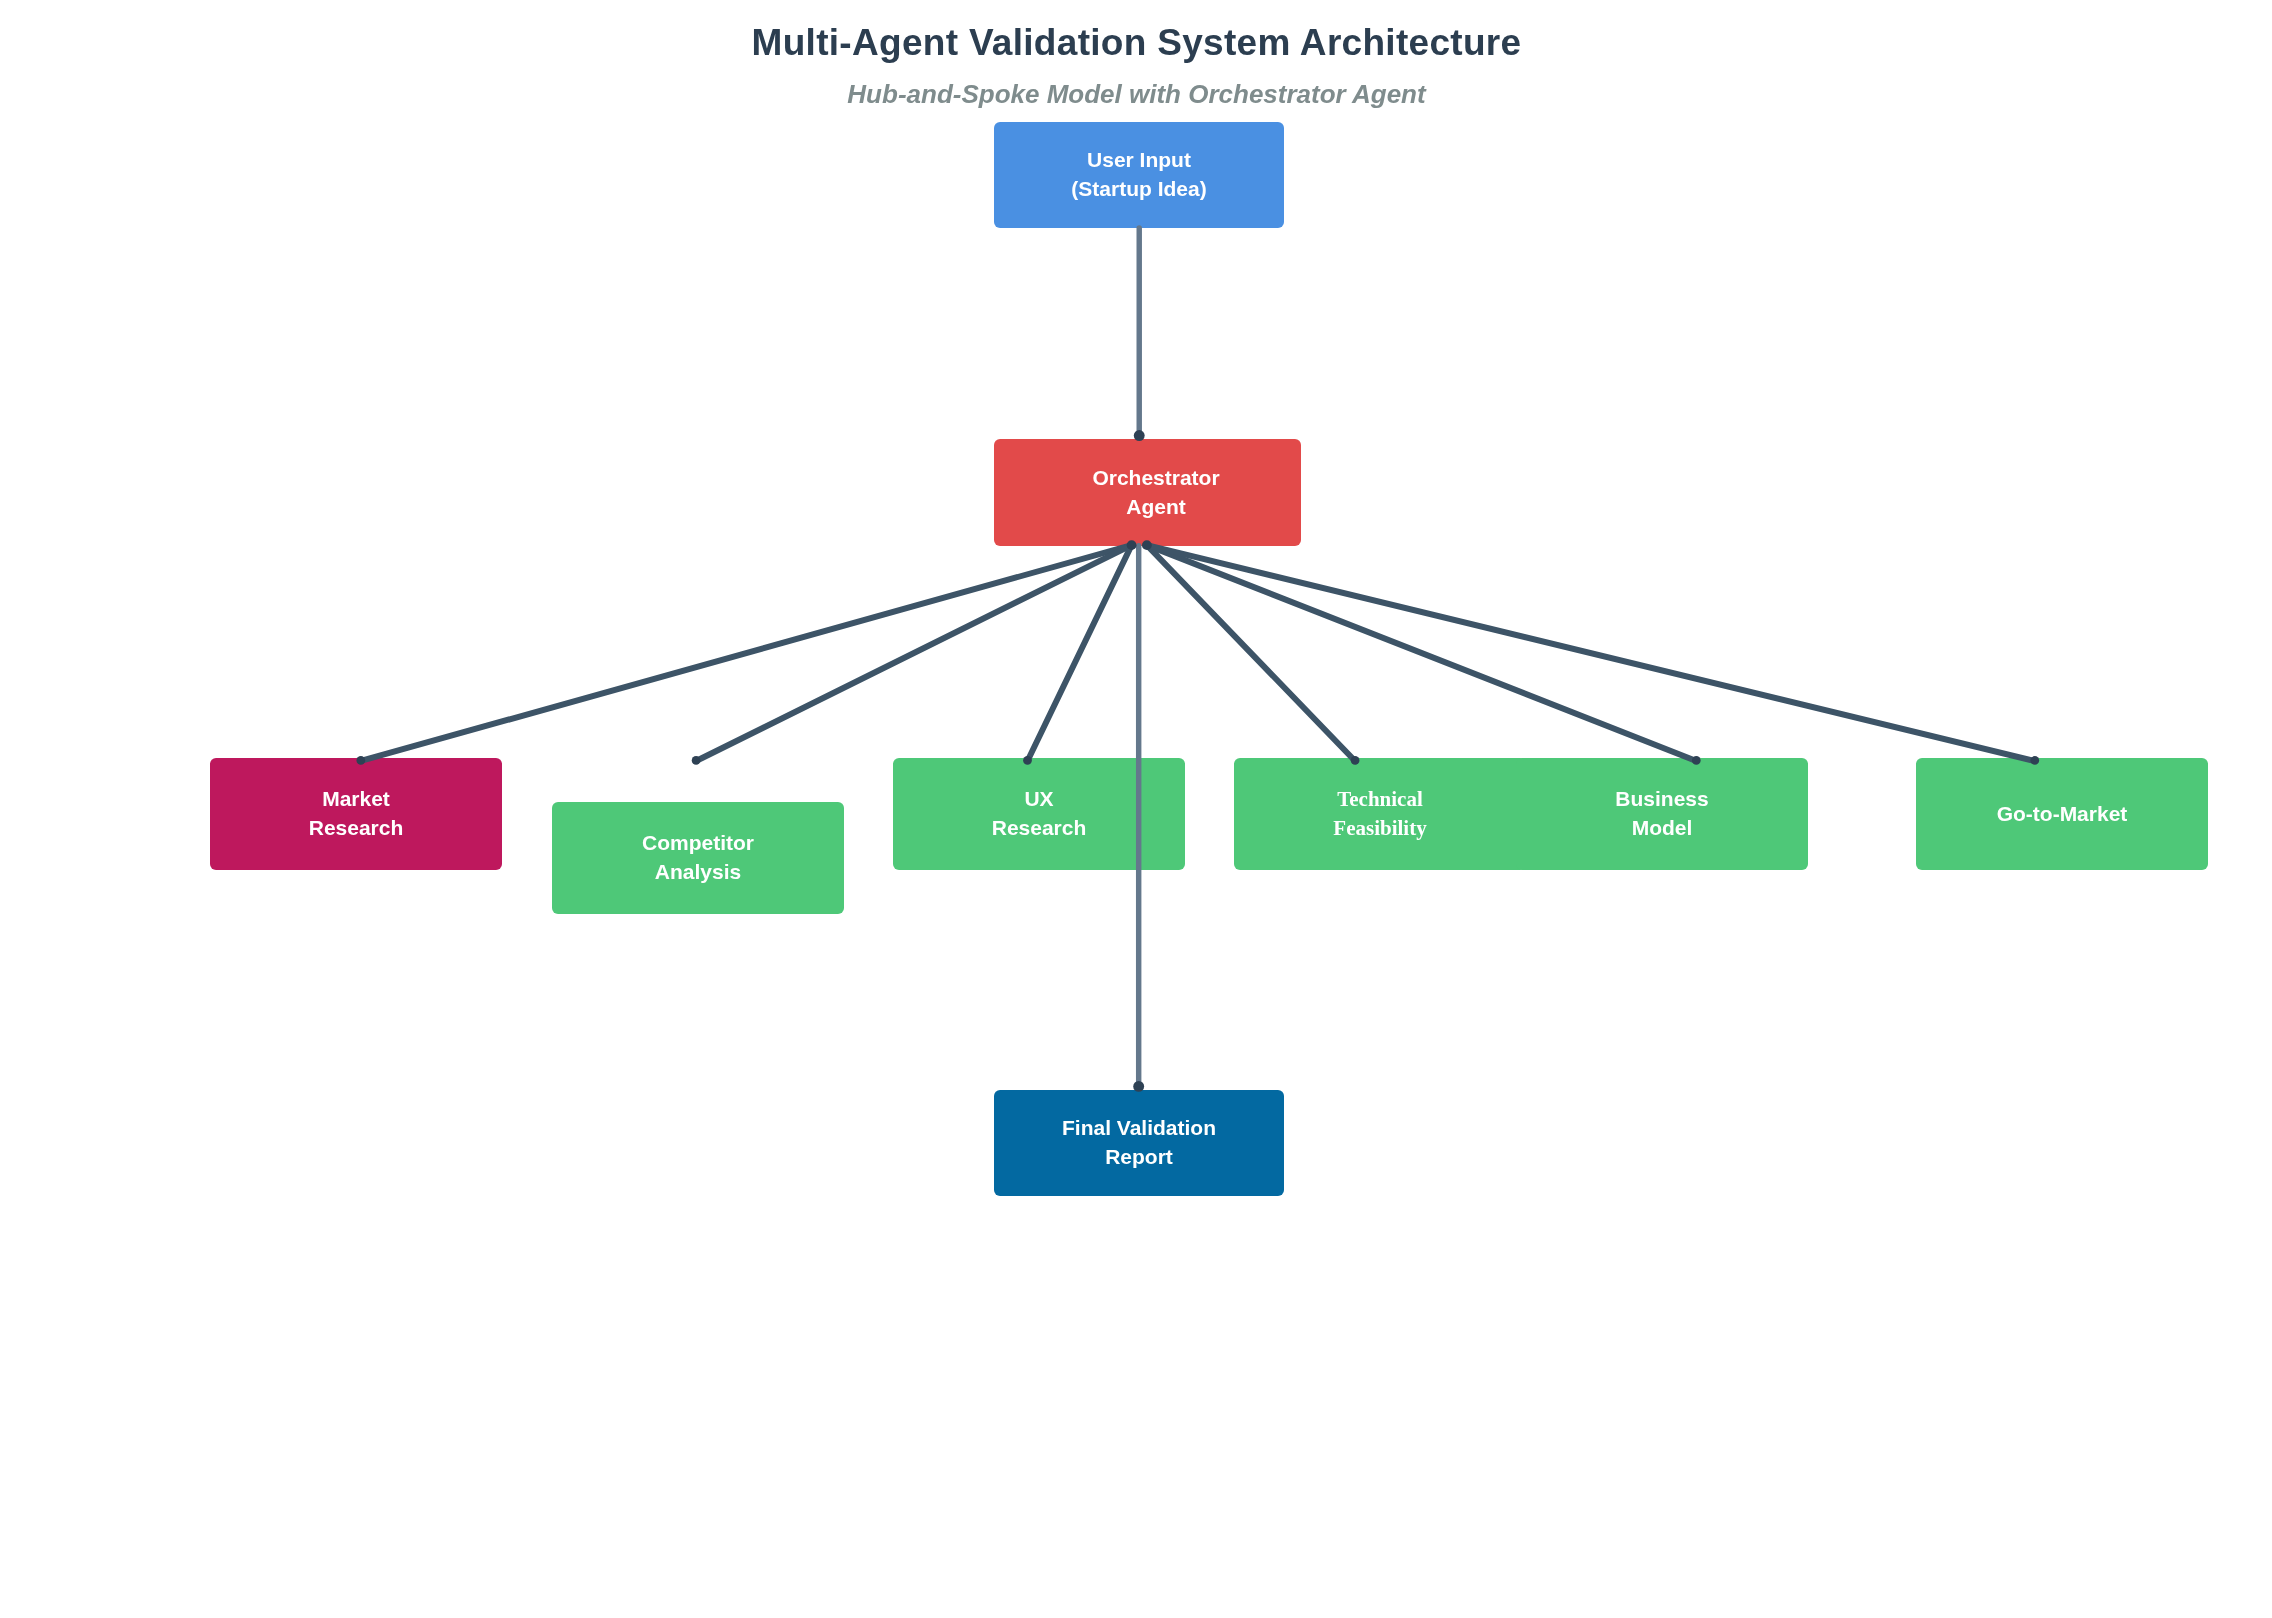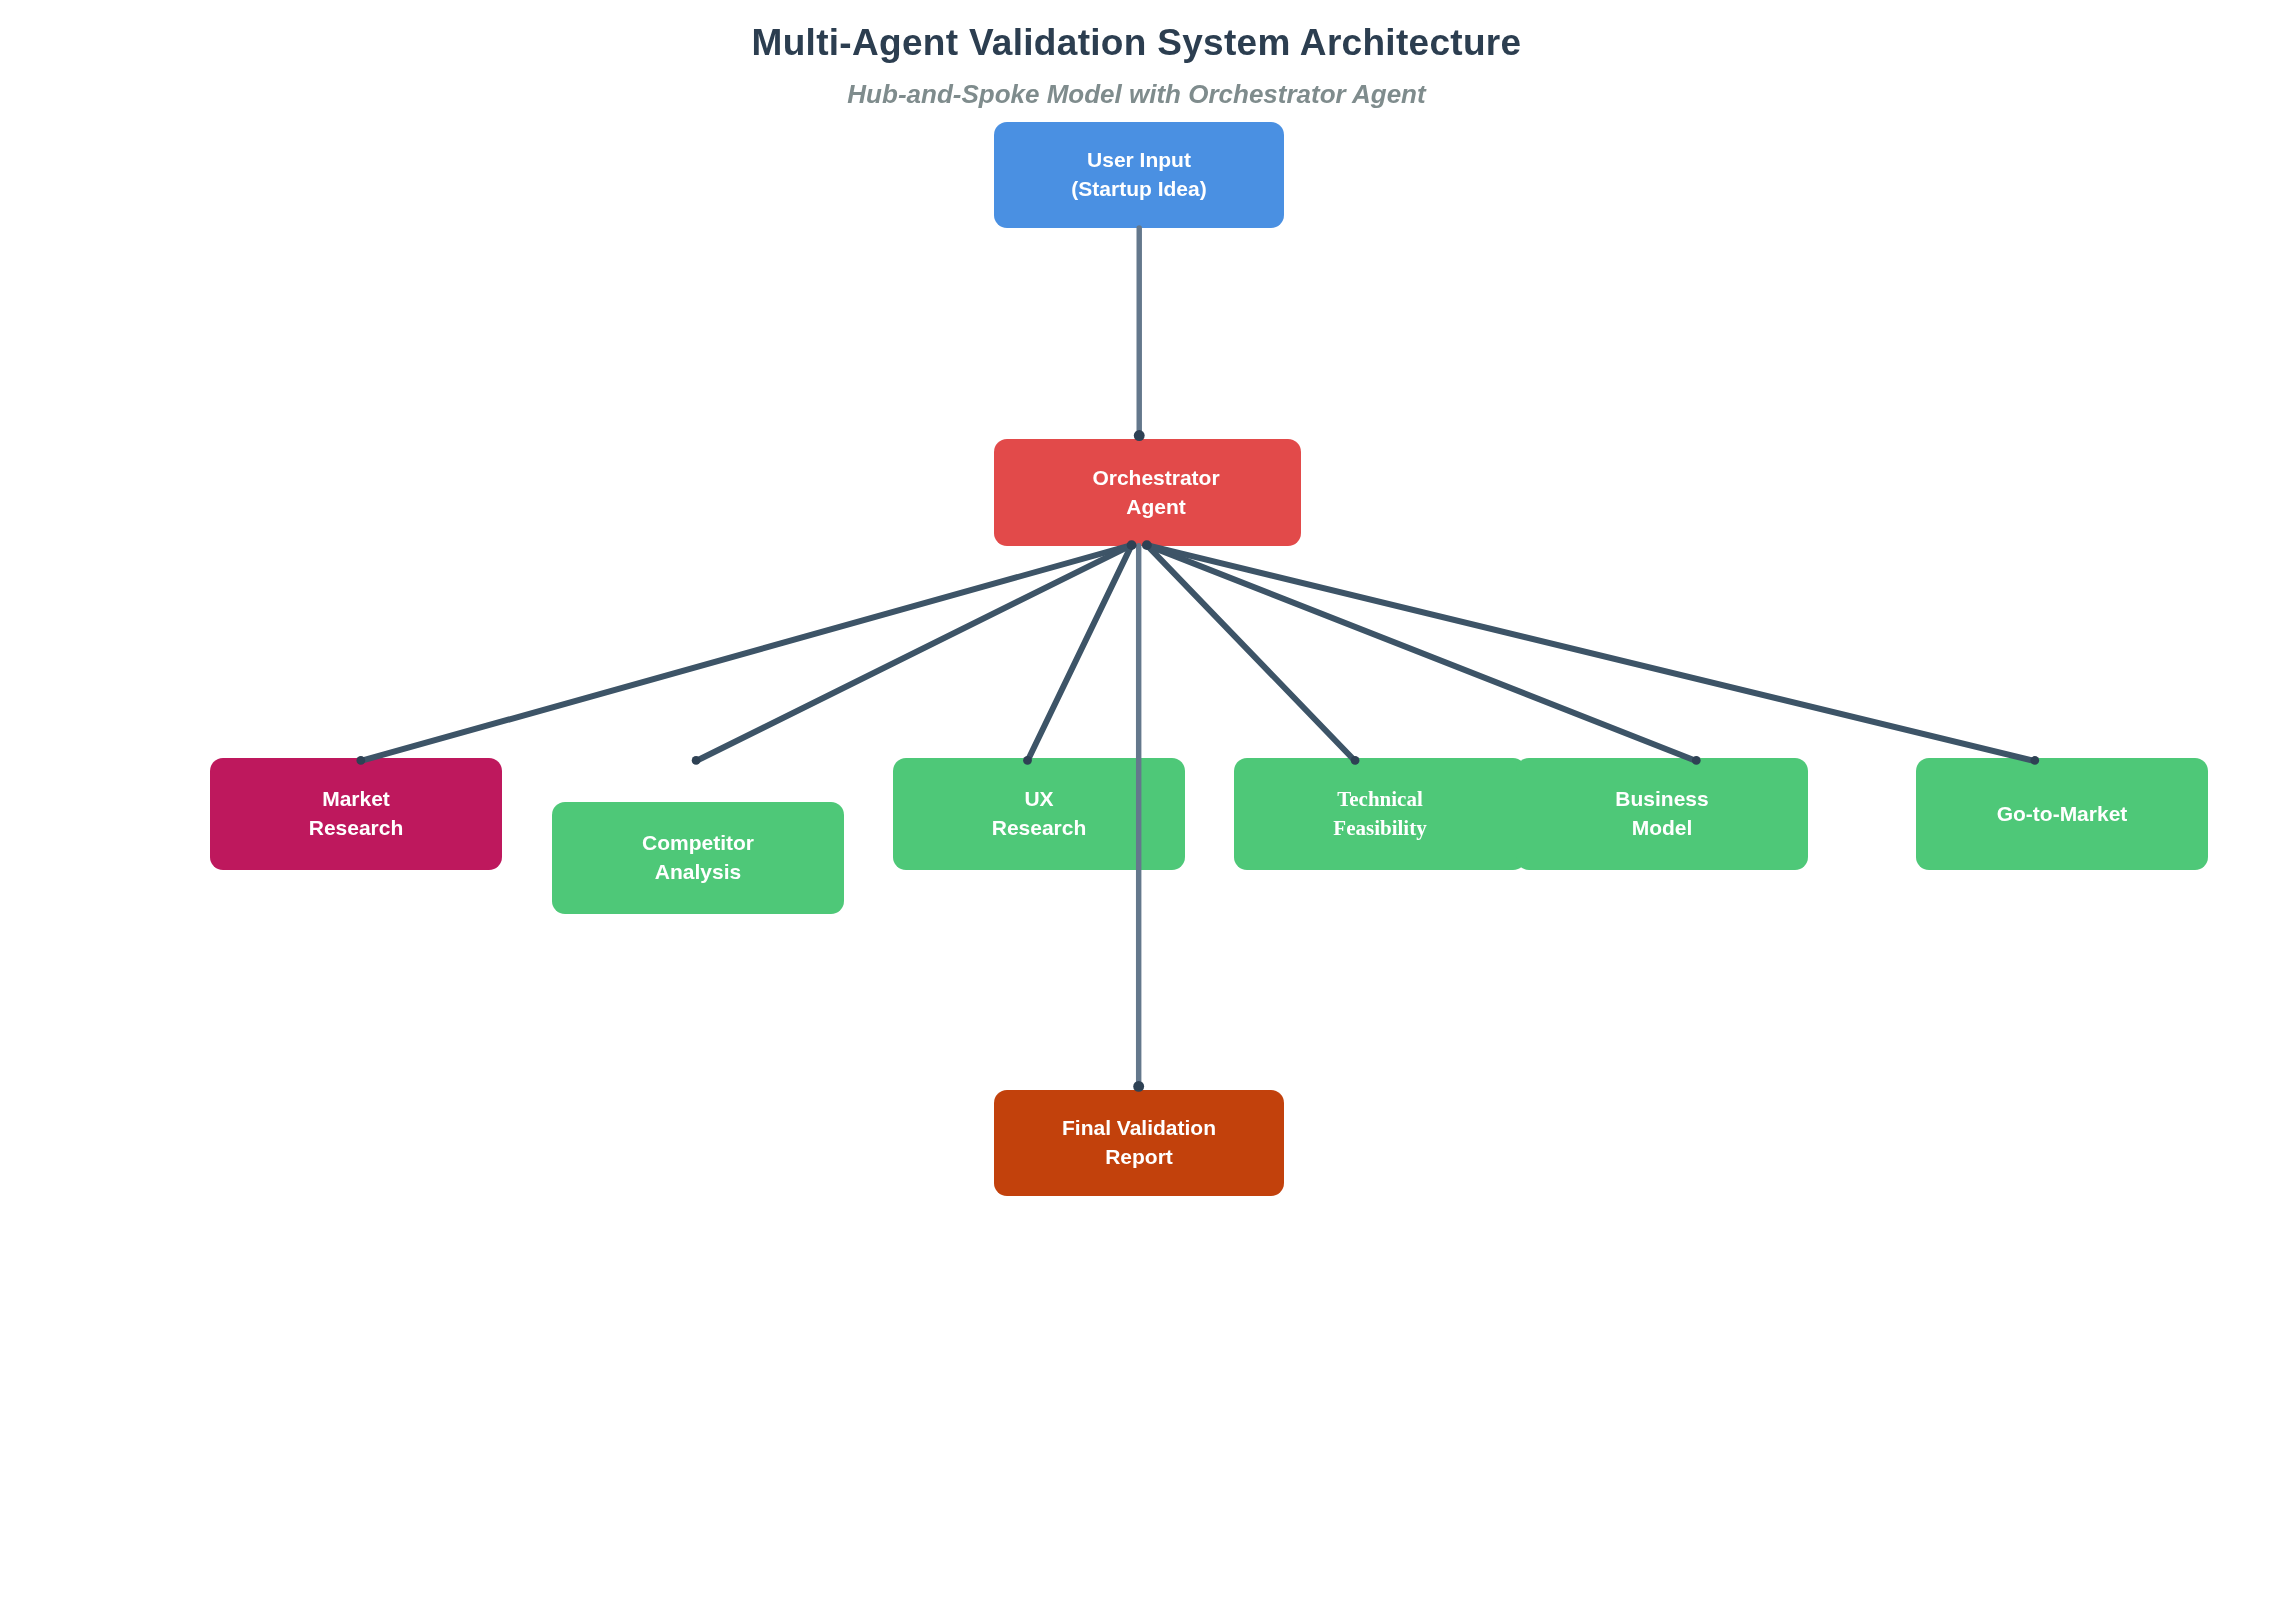--- a/index.html
+++ b/index.html
@@ -33,21 +33,21 @@
   }
   .subtitle {
     margin: 15.3px 0 0 0;
     font-size: 26px;
     font-style: italic;
     font-weight: 700;
     color: #7f8c8d;
   }
   .node {
     position: absolute;
-    border-radius: 13px;
+    border-radius: 6px;
     display: flex;
     align-items: center;
     justify-content: center;
     z-index: 2;
   }
   .node-label {
     color: #ffffff;
     font-weight: 700;
     font-size: 21px;
     line-height: 1.38;
@@ -116,21 +116,21 @@
 
   <div class="node node-agent node-business" style="background-color: rgb(78, 200, 120);">
     <span class="node-label">Business
 Model</span>
   </div>
 
   <div class="node node-agent node-gtm" style="background-color: rgb(78, 200, 120);">
     <span class="node-label">Go-to-Market</span>
   </div>
 
-  <div class="node node-final-report" style="background-color: #c2410c;">
+  <div class="node node-final-report" style="background-color: #0369a1;">
     <span class="node-label">Final Validation
 Report</span>
   </div>
 
   <svg class="edges-layer" width="2273" height="1619" viewBox="0 0 4170 2970">
 
     <line x1="2090" y1="418" x2="2090" y2="802" stroke-width="10" stroke-linecap="round" stroke="#64788c"></line>
     <circle cx="2090" cy="799" r="10" fill="#2e4154"></circle>
 
     <line x1="2089" y1="1001" x2="2089" y2="1996" stroke-width="10" stroke-linecap="round" stroke="#64788c"></line>

